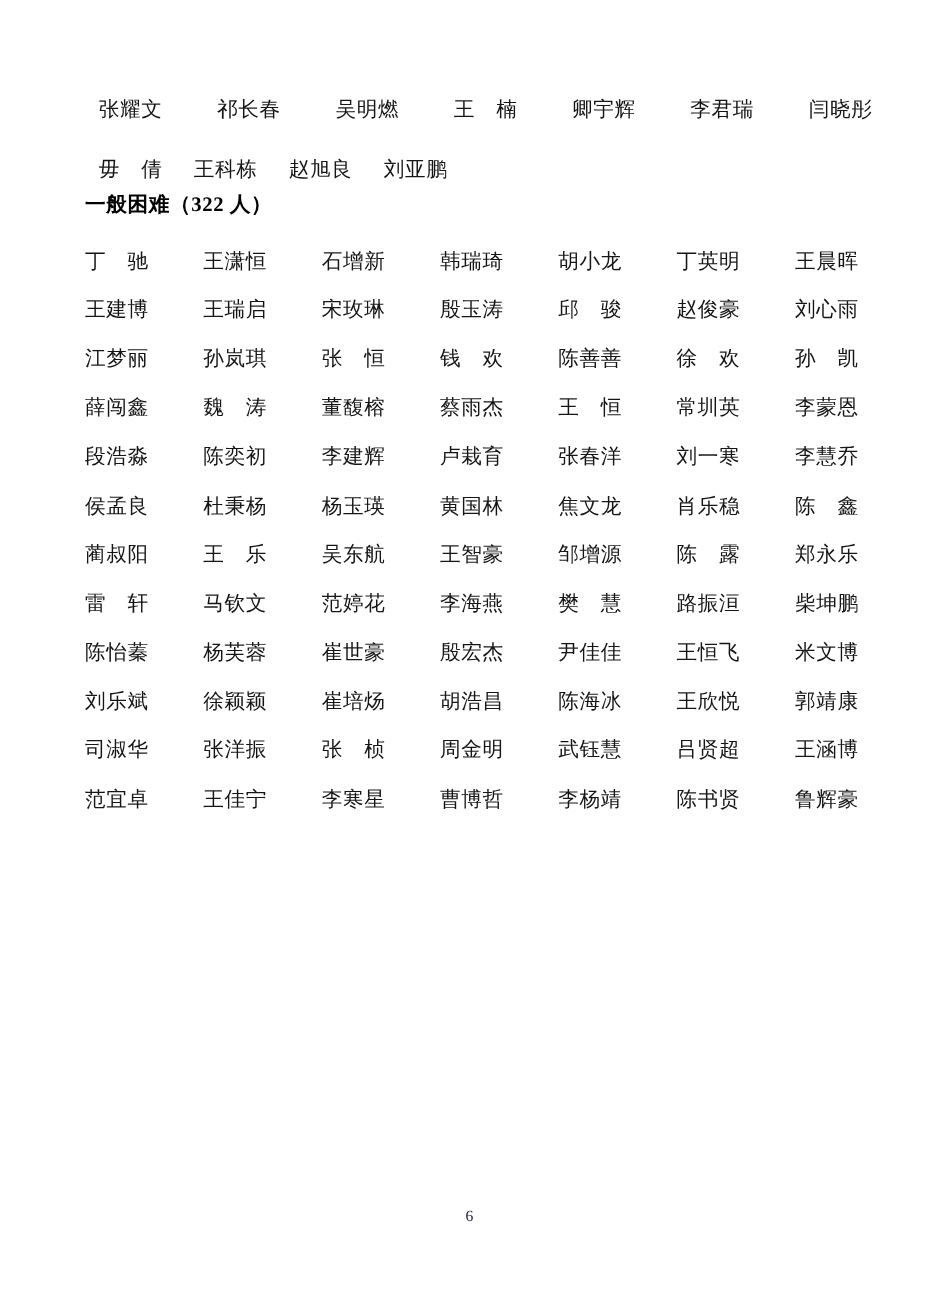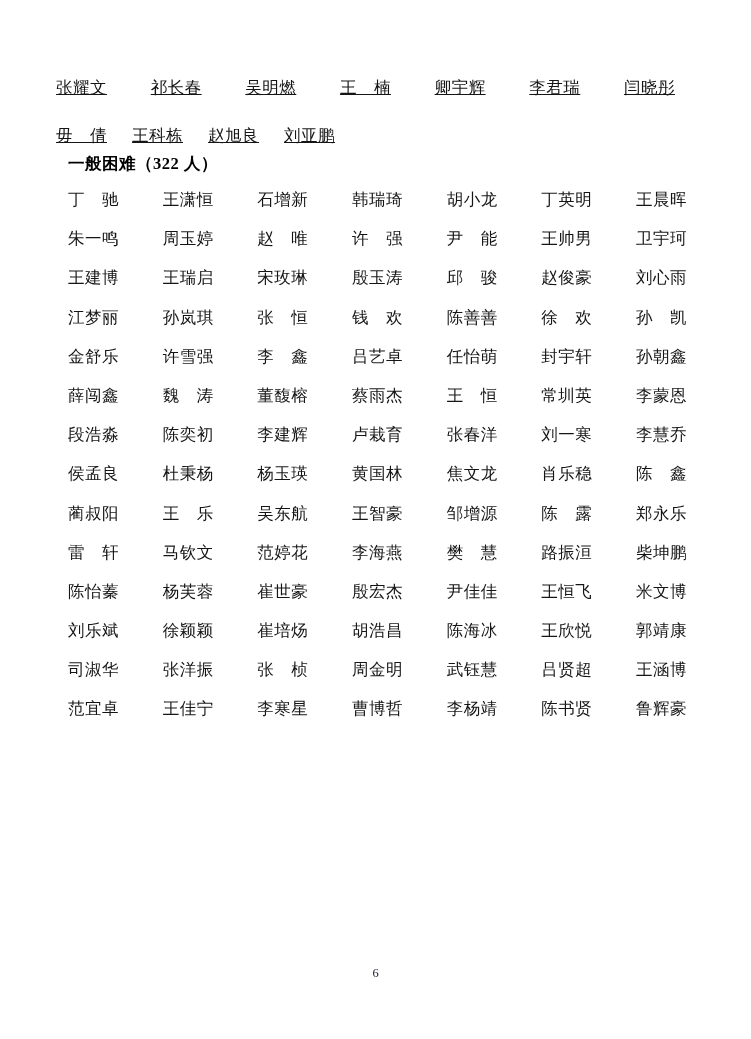--- a/index.html
+++ b/index.html
@@ -16,24 +16,23 @@
     overflow: hidden;
   }
   .page {
     position: absolute;
     inset: 0;
     background: #ffffff;
   }
   
   .intro {
     position: absolute;
-    left: 56px;
+    left: 79px;
     width: 619px;
     top: 64px;
-    text-decoration: underline;
   }
   .intro .name-row {
     height: 48px;
     display: flex;
     align-items: center;
   }
   
   .section-heading {
     position: absolute;
     left: 68px;
@@ -48,21 +47,21 @@
   
   .name-grid {
     position: absolute;
     left: 68px;
     width: 619px;
     top: 189px;
   }
   .name-grid .name-row {
     height: 39.2px;
     display: flex;
-    align-items: flex-start;
+    align-items: center;
   }
   .name-row.justified {
     justify-content: space-between;
   }
   .name-row.packed {
     justify-content: flex-start;
     gap: 25px;
   }
   .name-cell {
     font-size: 16.5px;
@@ -108,56 +107,38 @@
       <div class="name-row justified">
         <span class="name-cell">丁　驰</span>
         <span class="name-cell">王潇恒</span>
         <span class="name-cell">石增新</span>
         <span class="name-cell">韩瑞琦</span>
         <span class="name-cell">胡小龙</span>
         <span class="name-cell">丁英明</span>
         <span class="name-cell">王晨晖</span>
       </div>
       <div class="name-row justified">
-        <span class="name-cell">朱一鸣</span>
-        <span class="name-cell">周玉婷</span>
-        <span class="name-cell">赵　唯</span>
-        <span class="name-cell">许　强</span>
-        <span class="name-cell">尹　能</span>
-        <span class="name-cell">王帅男</span>
-        <span class="name-cell">卫宇珂</span>
-      </div>
-      <div class="name-row justified">
         <span class="name-cell">王建博</span>
         <span class="name-cell">王瑞启</span>
         <span class="name-cell">宋玫琳</span>
         <span class="name-cell">殷玉涛</span>
         <span class="name-cell">邱　骏</span>
         <span class="name-cell">赵俊豪</span>
         <span class="name-cell">刘心雨</span>
       </div>
       <div class="name-row justified">
         <span class="name-cell">江梦丽</span>
         <span class="name-cell">孙岚琪</span>
         <span class="name-cell">张　恒</span>
         <span class="name-cell">钱　欢</span>
         <span class="name-cell">陈善善</span>
         <span class="name-cell">徐　欢</span>
         <span class="name-cell">孙　凯</span>
       </div>
       <div class="name-row justified">
-        <span class="name-cell">金舒乐</span>
-        <span class="name-cell">许雪强</span>
-        <span class="name-cell">李　鑫</span>
-        <span class="name-cell">吕艺卓</span>
-        <span class="name-cell">任怡萌</span>
-        <span class="name-cell">封宇轩</span>
-        <span class="name-cell">孙朝鑫</span>
-      </div>
-      <div class="name-row justified">
         <span class="name-cell">薛闯鑫</span>
         <span class="name-cell">魏　涛</span>
         <span class="name-cell">董馥榕</span>
         <span class="name-cell">蔡雨杰</span>
         <span class="name-cell">王　恒</span>
         <span class="name-cell">常圳英</span>
         <span class="name-cell">李蒙恩</span>
       </div>
       <div class="name-row justified">
         <span class="name-cell">段浩淼</span>

